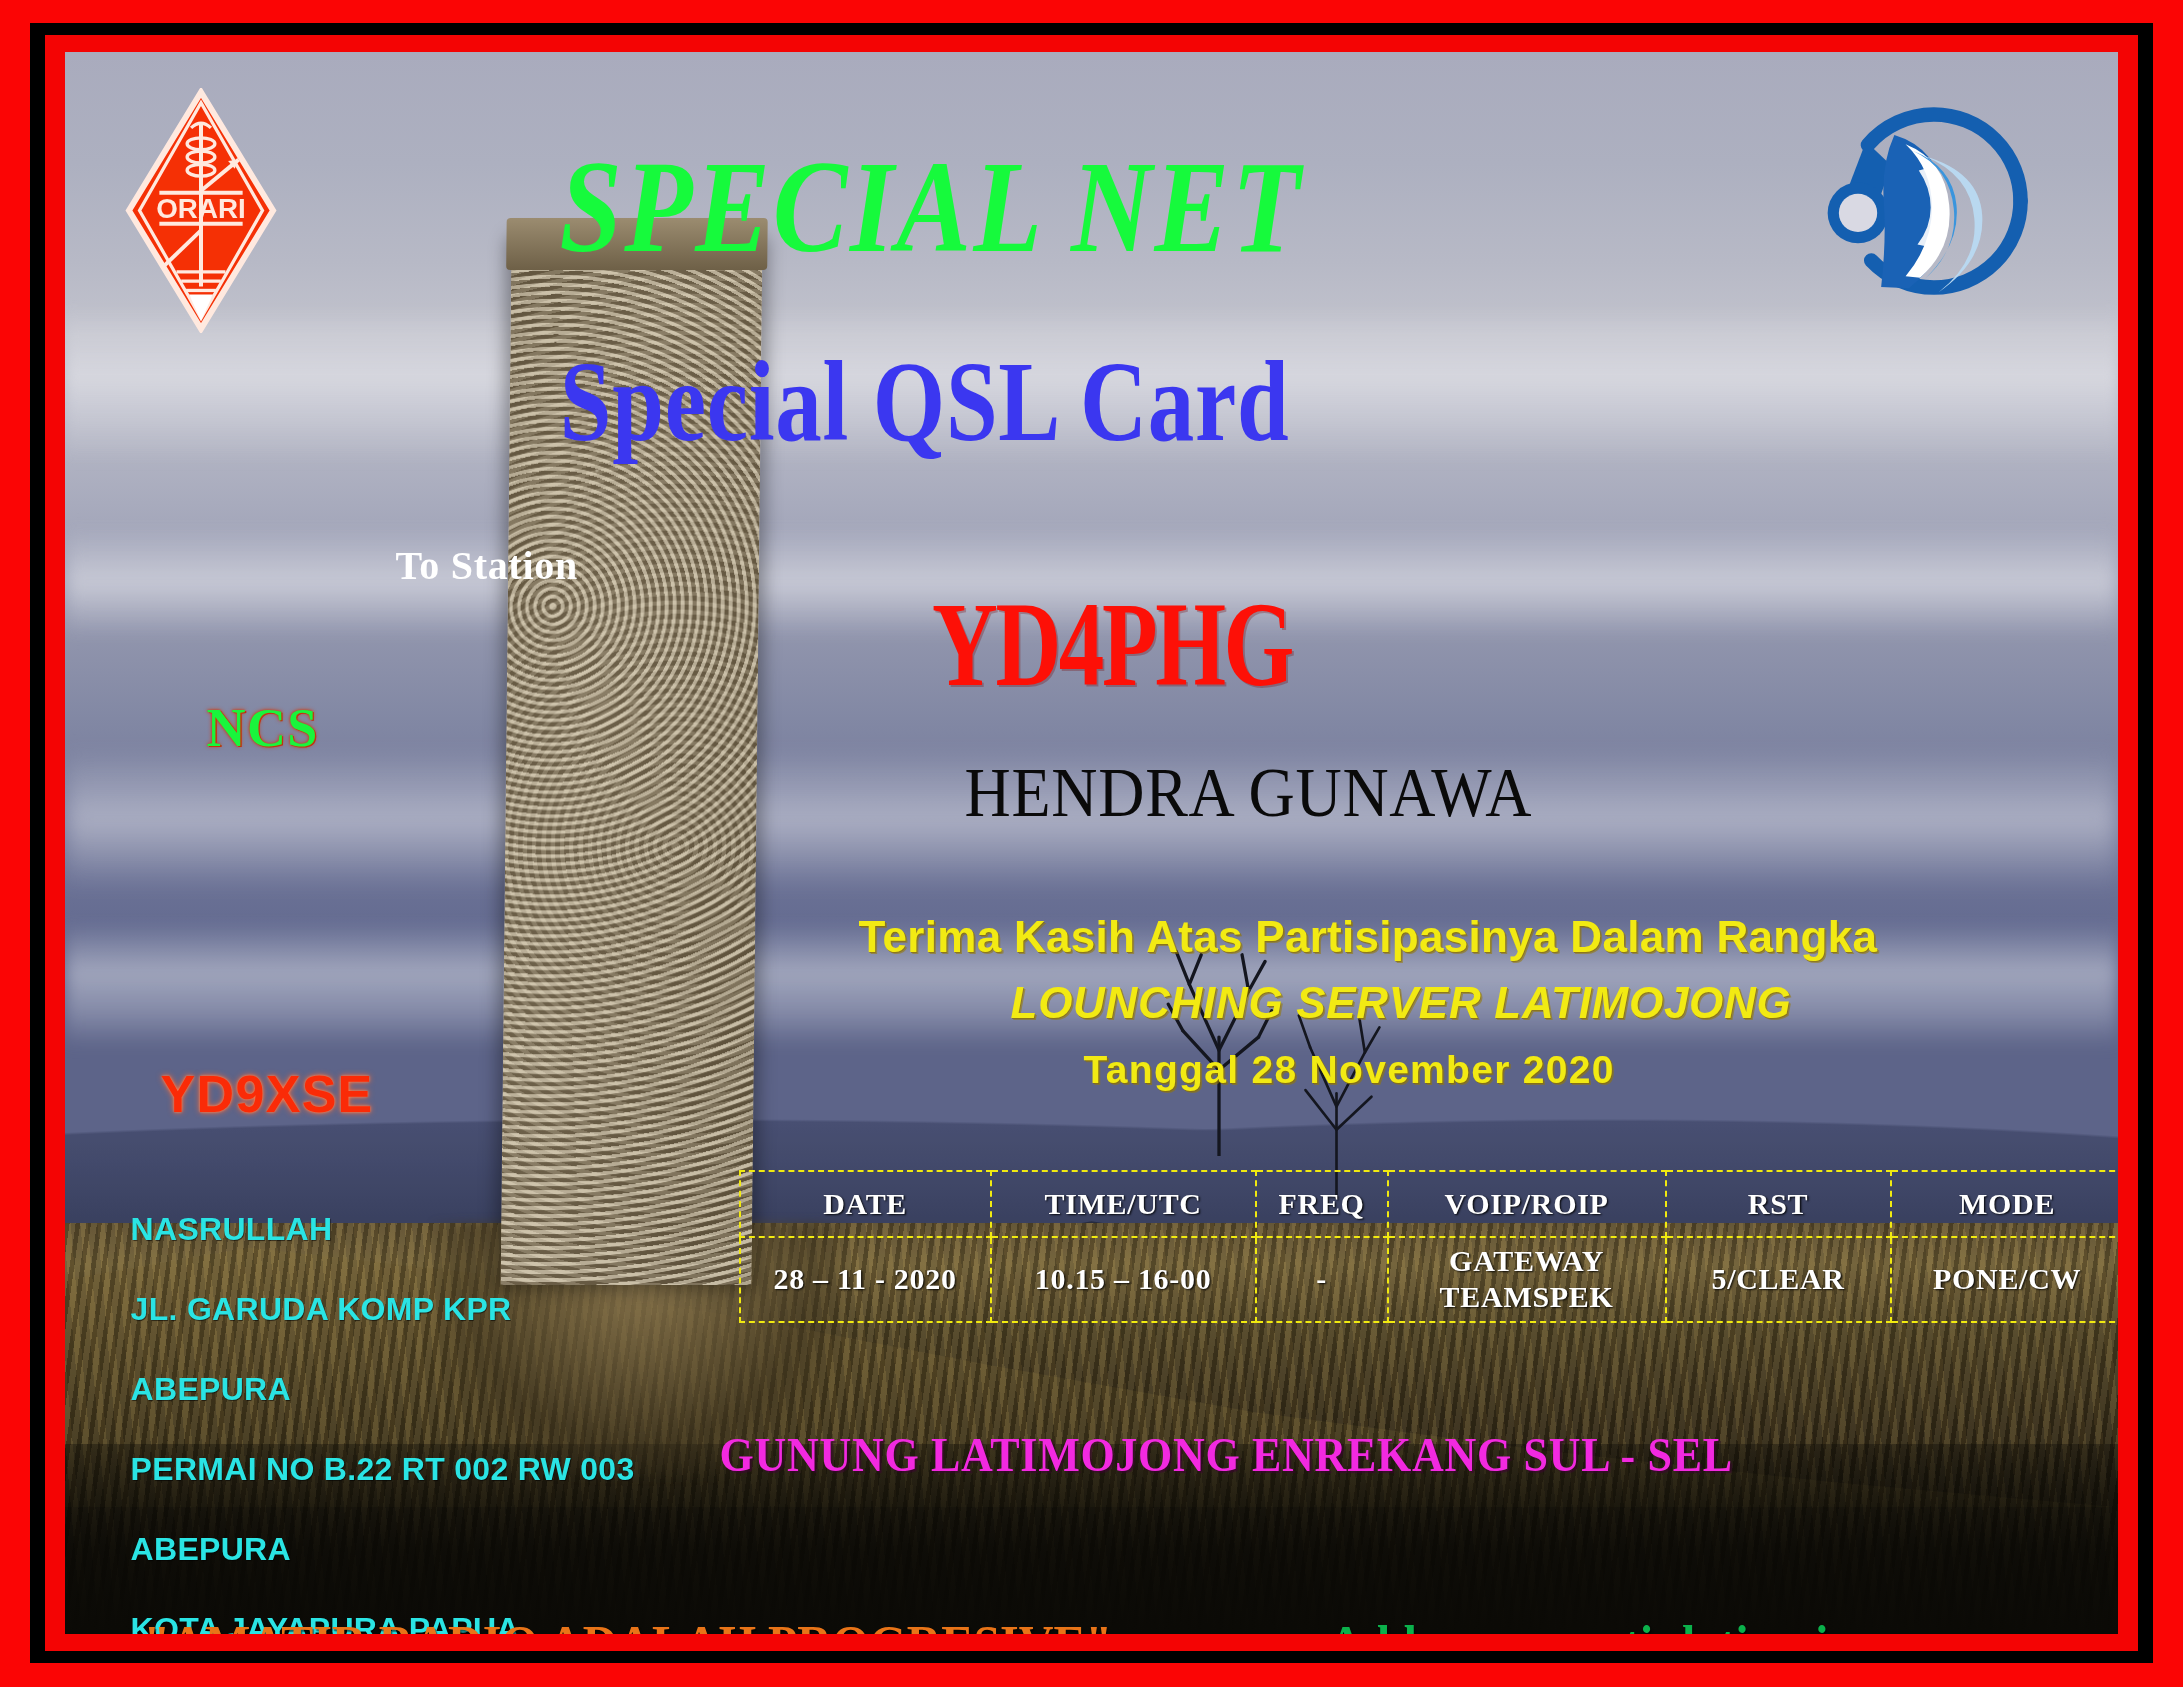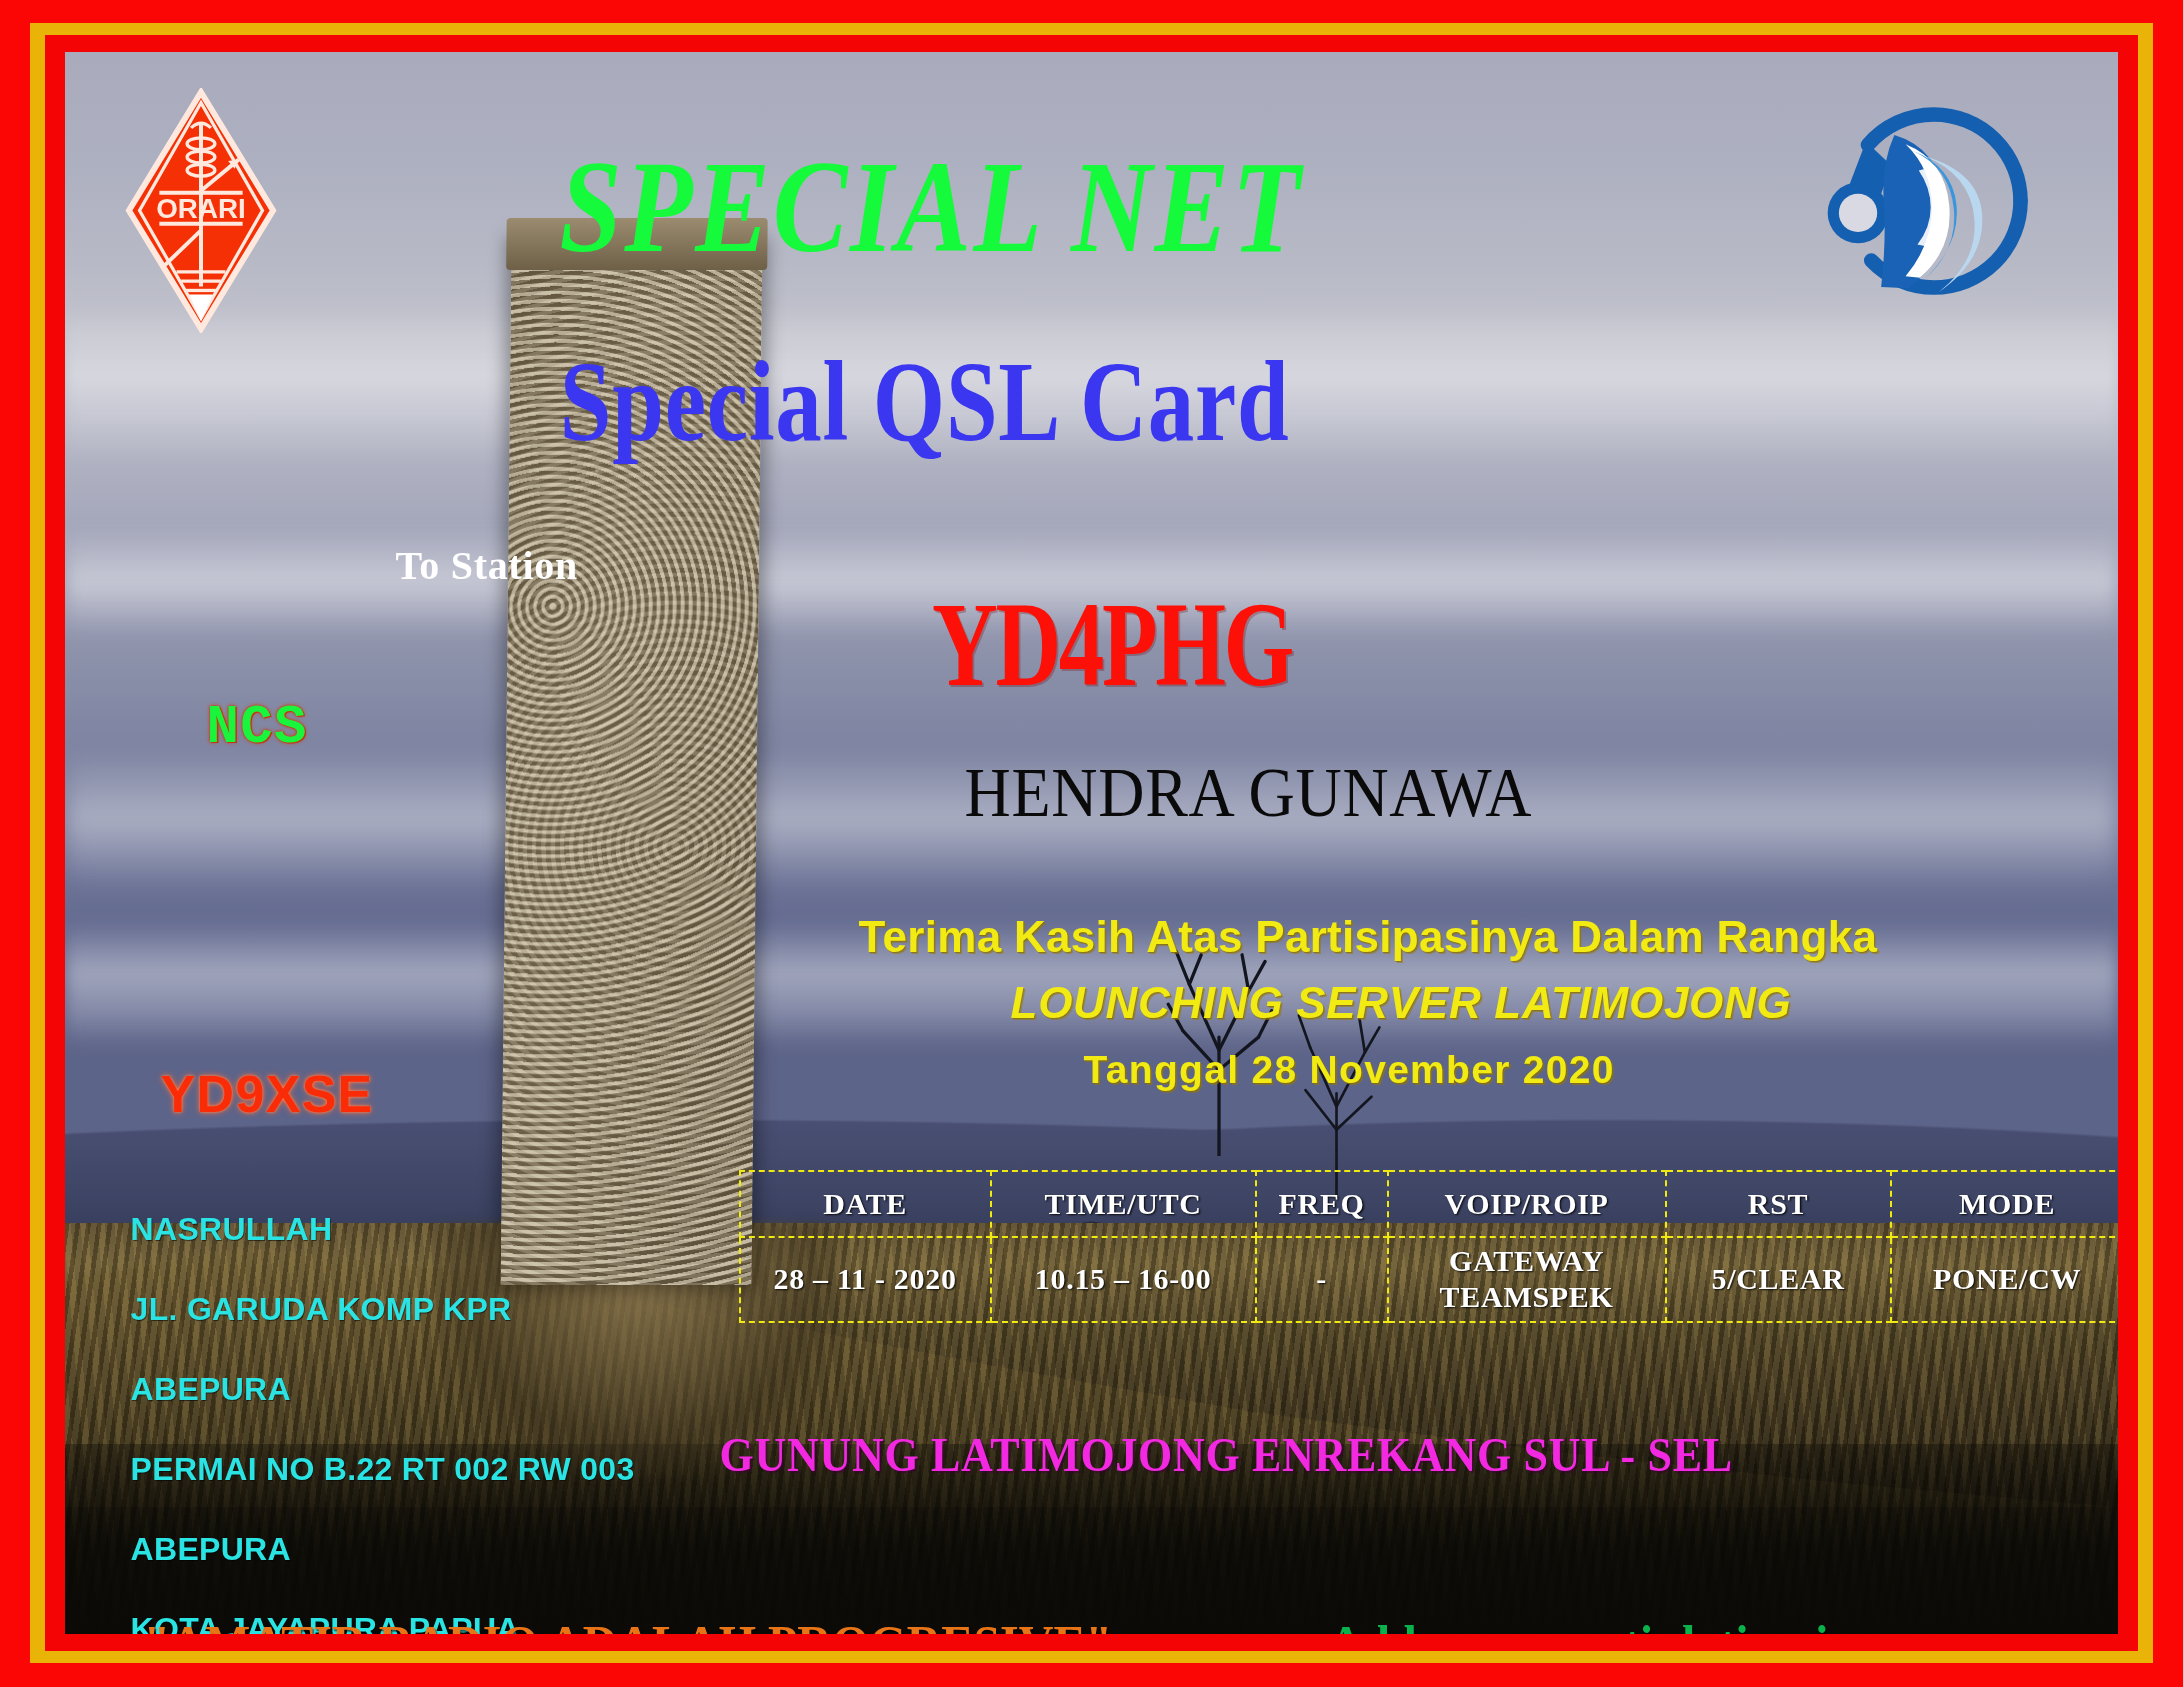--- a/index.html
+++ b/index.html
@@ -6,21 +6,21 @@
   body{width:2183px;height:1687px;font-family:"Liberation Serif",serif;overflow:hidden;}
 
   
   #card{
     position:relative;width:2183px;height:1687px;
     background:#fb0505;box-sizing:border-box;
   }
   
   #white-ring{
     position:absolute;left:30px;top:22.5px;right:30px;bottom:24px;
-    background:#eab308;
+    background:#000000;
   }
   
   #inner-red{
     position:absolute;left:14.6px;top:12px;right:14.6px;bottom:12px;
     background:#f40404;
   }
   
   #photo{
     position:absolute;left:20px;top:17px;right:20px;bottom:17px;
     overflow:hidden;
@@ -152,21 +152,21 @@
     left:331px;top:490px;
     font-family:"Liberation Serif",serif;
     font-size:40px;font-weight:700;color:#ffffff;
     letter-spacing:0.7px;
     text-align:center;
   }
 
   
   #ncs{
     left:142px;top:645px;
-    font-family:Liberation Mono, monospace;
+    font-family:Liberation Serif, serif;
     font-size:54px;font-weight:700;color:#19f53c;
     text-shadow:0 0 2px #d13b10,0 0 4.6px #d13b10,1.3px 1.3px 0 #b8320c;
     letter-spacing:1.3px;
   }
   #op-photo{
     left:69px;top:731px;width:291px;height:265px;
     border-radius:50% 50% 46% 46%/58% 58% 42% 42%;
     overflow:hidden;
     box-shadow:0 0 20px 9.3px rgba(0,0,0,.55);
     background:#9aa0b4;

